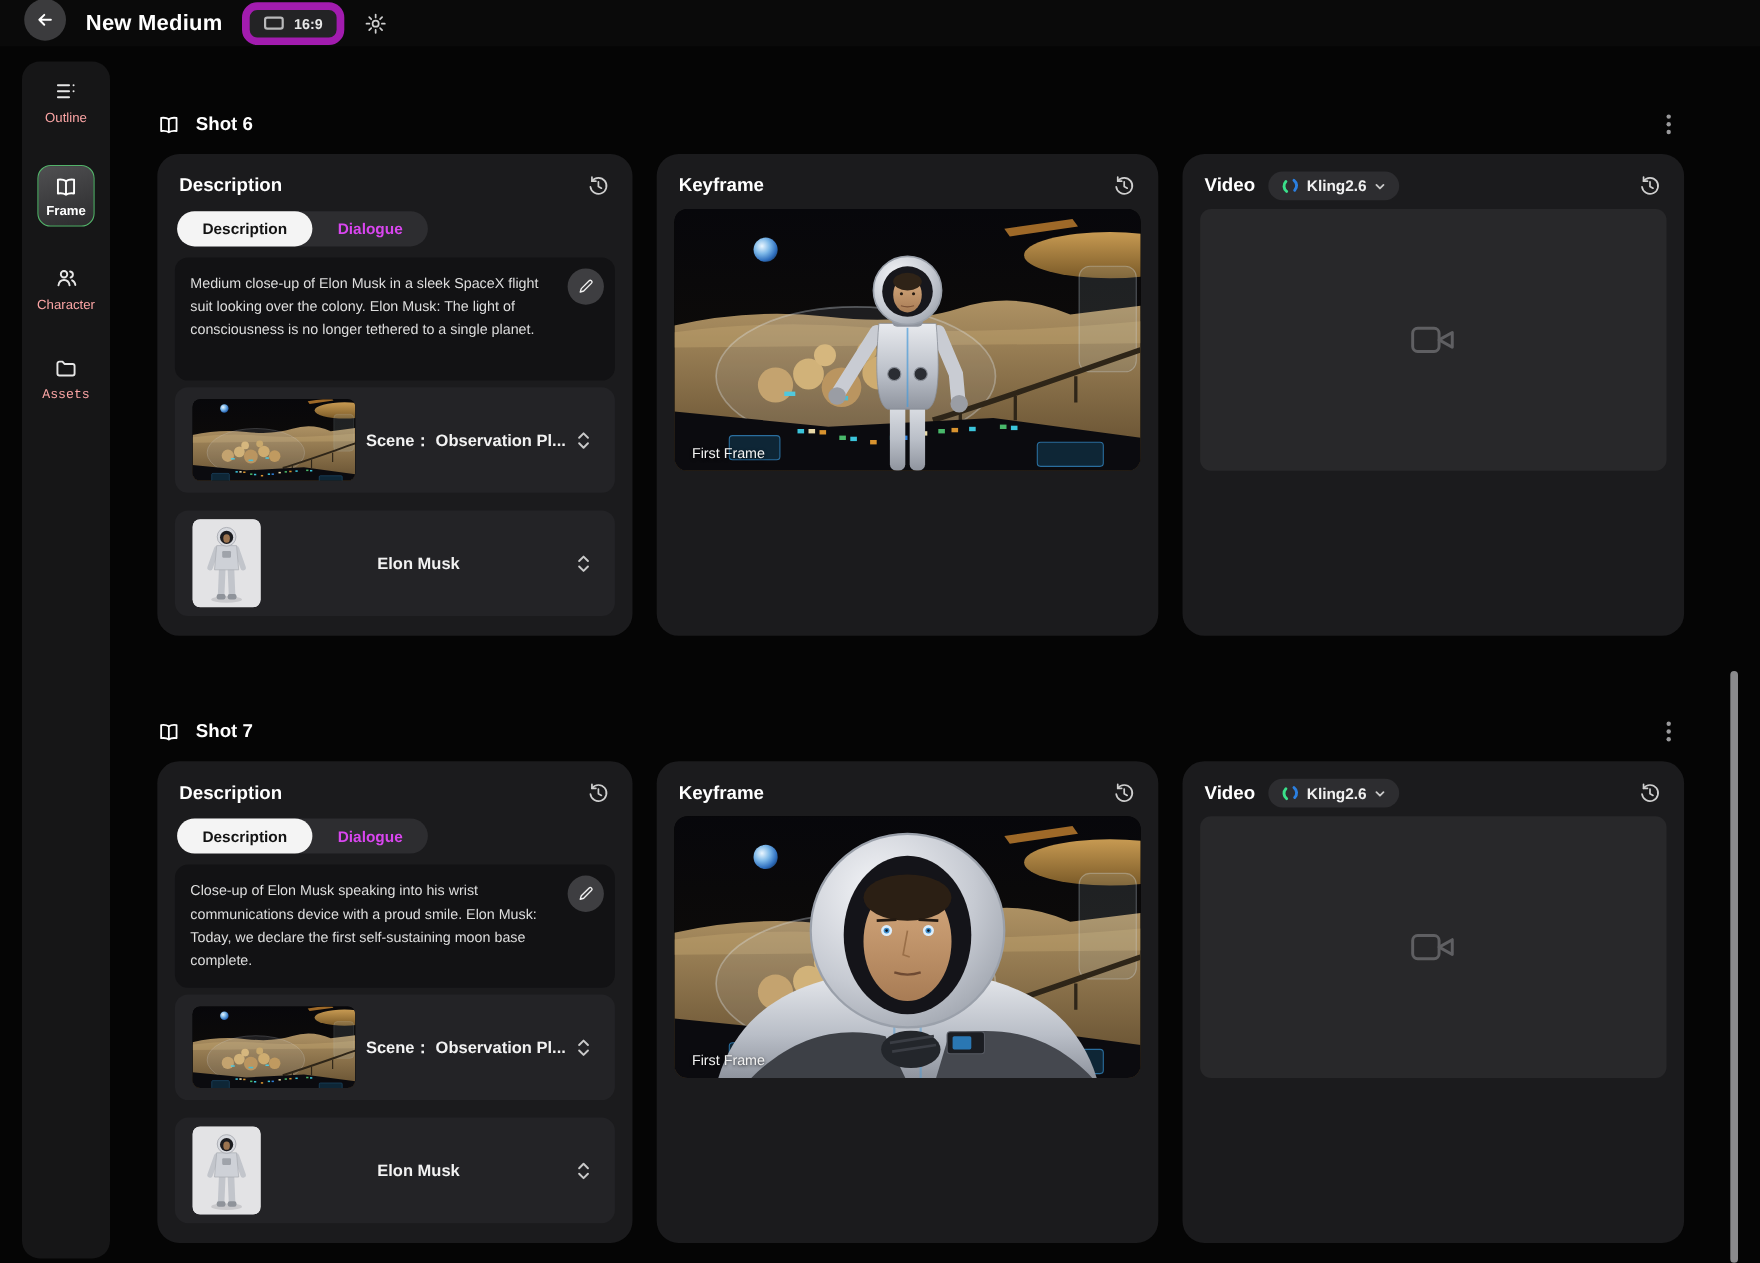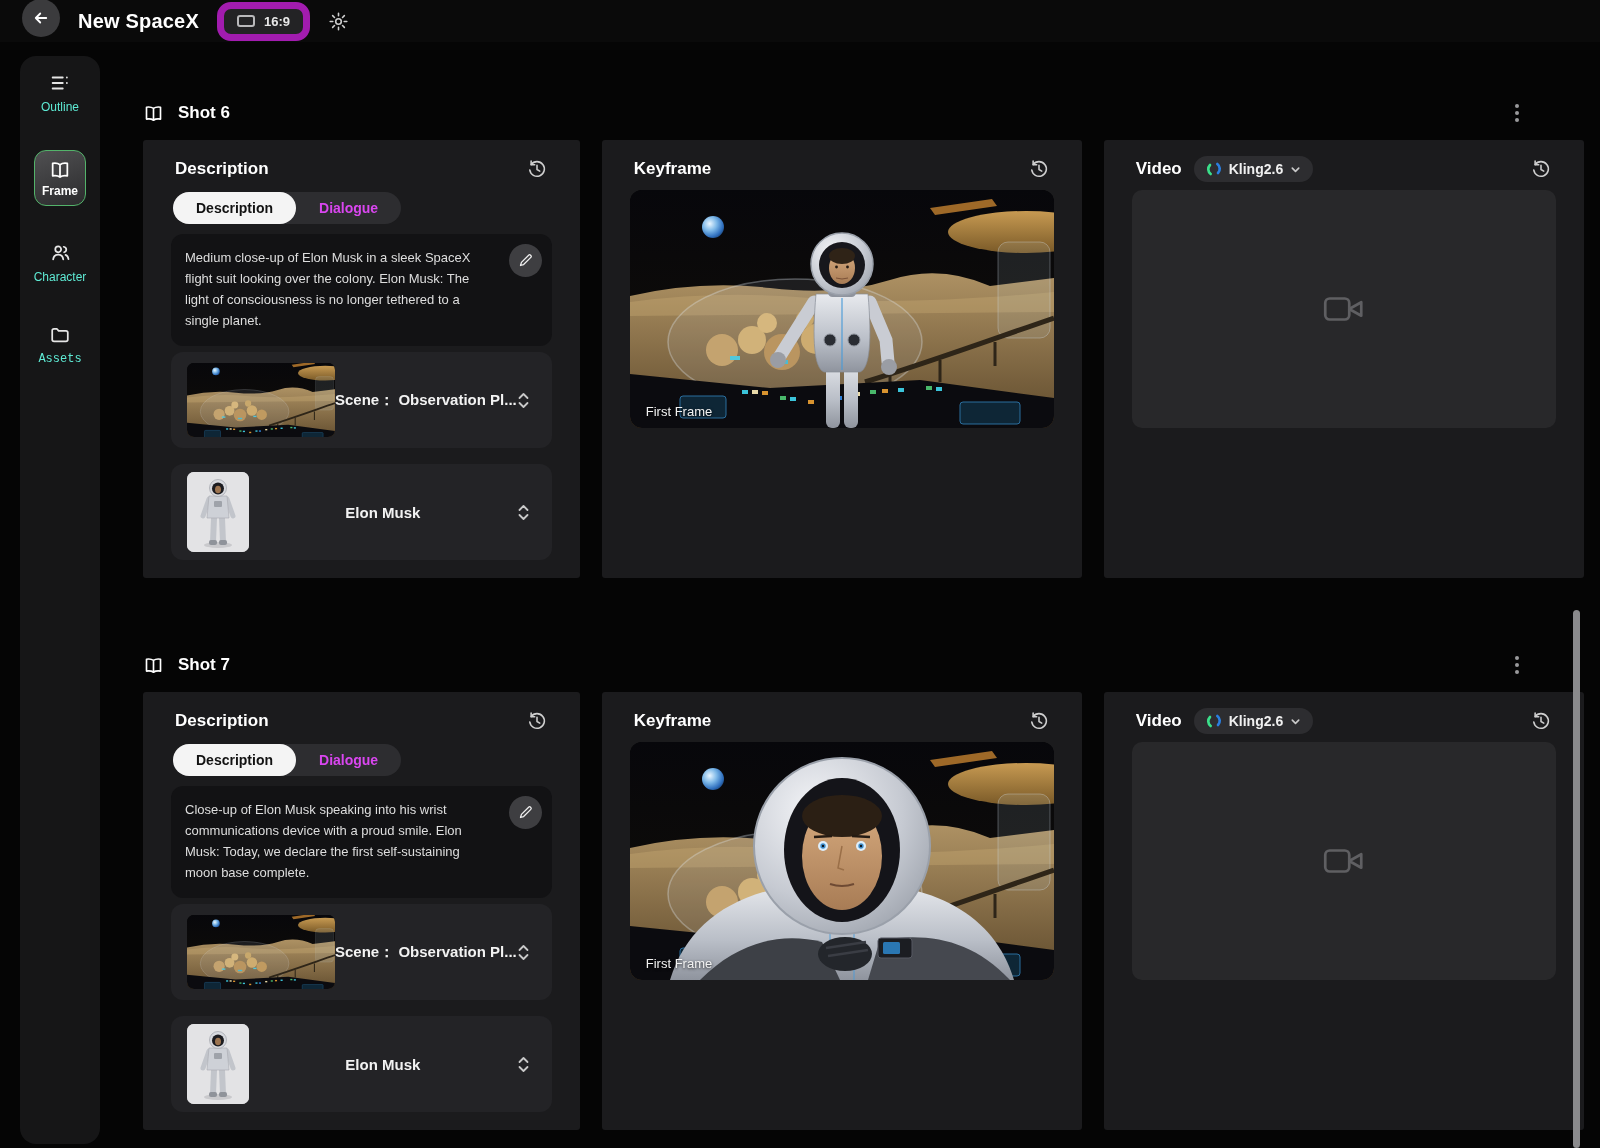--- a/index.html
+++ b/index.html
@@ -13,38 +13,38 @@
               display:flex; align-items:center; justify-content:center; cursor:pointer; margin-top:-6px; }
   .page-title { font-size:20px; font-weight:700; letter-spacing:.2px; }
   .ratio-badge { display:flex; align-items:center; gap:9px; background:#232325; border:7px solid #a21caf;
                  border-radius:14px; padding:5px 13px; font-size:13px; font-weight:700; color:#e8e8e8; cursor:pointer; }
   .ratio-rect { width:18px; height:12px; border:2px solid #b9b9bb; border-radius:3px; }
 
   
   .sidebar { position:absolute; left:20px; top:56px; width:80px; height:1088px; background:#161617;
              border-radius:16px; display:flex; flex-direction:column; align-items:center; padding-top:16px; }
   .side-item { display:flex; flex-direction:column; align-items:center; gap:6px; cursor:pointer; }
-  .side-label { font-size:12px; color:#5eead4; }
+  .side-label { font-size:12px; color:#fca5a5; }
   .active-tile { width:52px; height:56px; border-radius:12px;
                  background:linear-gradient(160deg,#505052,#2b2b2d);
                  border:1px solid #53b36a; display:flex; flex-direction:column;
                  align-items:center; justify-content:center; gap:3px; cursor:pointer; }
   .active-tile .side-label { color:#fff; font-weight:700; }
   .mt36 { margin-top:36px; } .mt40 { margin-top:40px;font-family:Liberation Mono, monospace; }
 
   
   .main { position:absolute; left:100px; top:42px; right:0; bottom:0; padding:58px 0 0 43px; }
   .shot-section { margin-bottom:74px; width:1388px; }
   .shot-header { display:flex; align-items:center; gap:14px; margin-bottom:14px; }
   .shot-title { font-size:17px; font-weight:700; }
   .kebab { margin-left:auto; margin-right:8px; display:flex; flex-direction:column; gap:3px; cursor:pointer; padding:4px; }
   .kebab i { width:4px; height:4px; border-radius:50%; background:#9a9a9c; }
 
   .cards { display:flex; gap:22px; }
-  .card { width:508px; height:438px; background:#1b1b1d; border-radius:3px; padding:14px 28px; position:relative; }
+  .card { width:508px; height:438px; background:#1b1b1d; border-radius:20px; padding:14px 16px; position:relative; }
   .card-head { display:flex; align-items:center; height:30px; padding:0 4px; margin-bottom:6px; }
   .card-title { font-size:17px; font-weight:700; }
   .history-btn { margin-left:auto; cursor:pointer; display:flex; }
 
   .tabs { display:inline-flex; background:#2d2d30; border-radius:20px; margin:2px 2px 10px; }
   .tab { padding:8px 23px; border-radius:20px; font-size:14px; font-weight:600; color:#d946ef; cursor:pointer; }
   .tab.active { background:#f4f4f4; color:#121212; }
 
   .desc-text { position:relative; background:#121214; border-radius:12px;
                padding:13px 58px 13px 14px; font-size:13px; line-height:21px;
@@ -221,21 +221,21 @@
     </g>
   </defs>
 </svg>
 
 <div class="topbar">
   <div class="back-btn">
     <svg class="icon" width="18" height="18" viewBox="0 0 24 24" fill="none" stroke="#fff" stroke-width="2.4" stroke-linecap="round" stroke-linejoin="round">
         <path d="M19 12H5M11 18l-6-6 6-6"></path>
       </svg>
   </div>
-  <div class="page-title">New SpaceX</div>
+  <div class="page-title">New Medium</div>
   <div class="ratio-badge">
     <span class="ratio-rect"></span>
     <span>16:9</span>
   </div>
   <div style="display:flex;cursor:pointer;">
     <svg class="icon" width="21" height="21" viewBox="0 0 24 24" fill="none" stroke="#cfcfcf" stroke-width="1.8" stroke-linecap="round">
       <circle cx="12" cy="12" r="3.2"></circle>
       <path d="M12 2.5v3M12 18.5v3M2.5 12h3M18.5 12h3M5.3 5.3l2.1 2.1M16.6 16.6l2.1 2.1M18.7 5.3l-2.1 2.1M7.4 16.6l-2.1 2.1"></path>
     </svg>
   </div>

